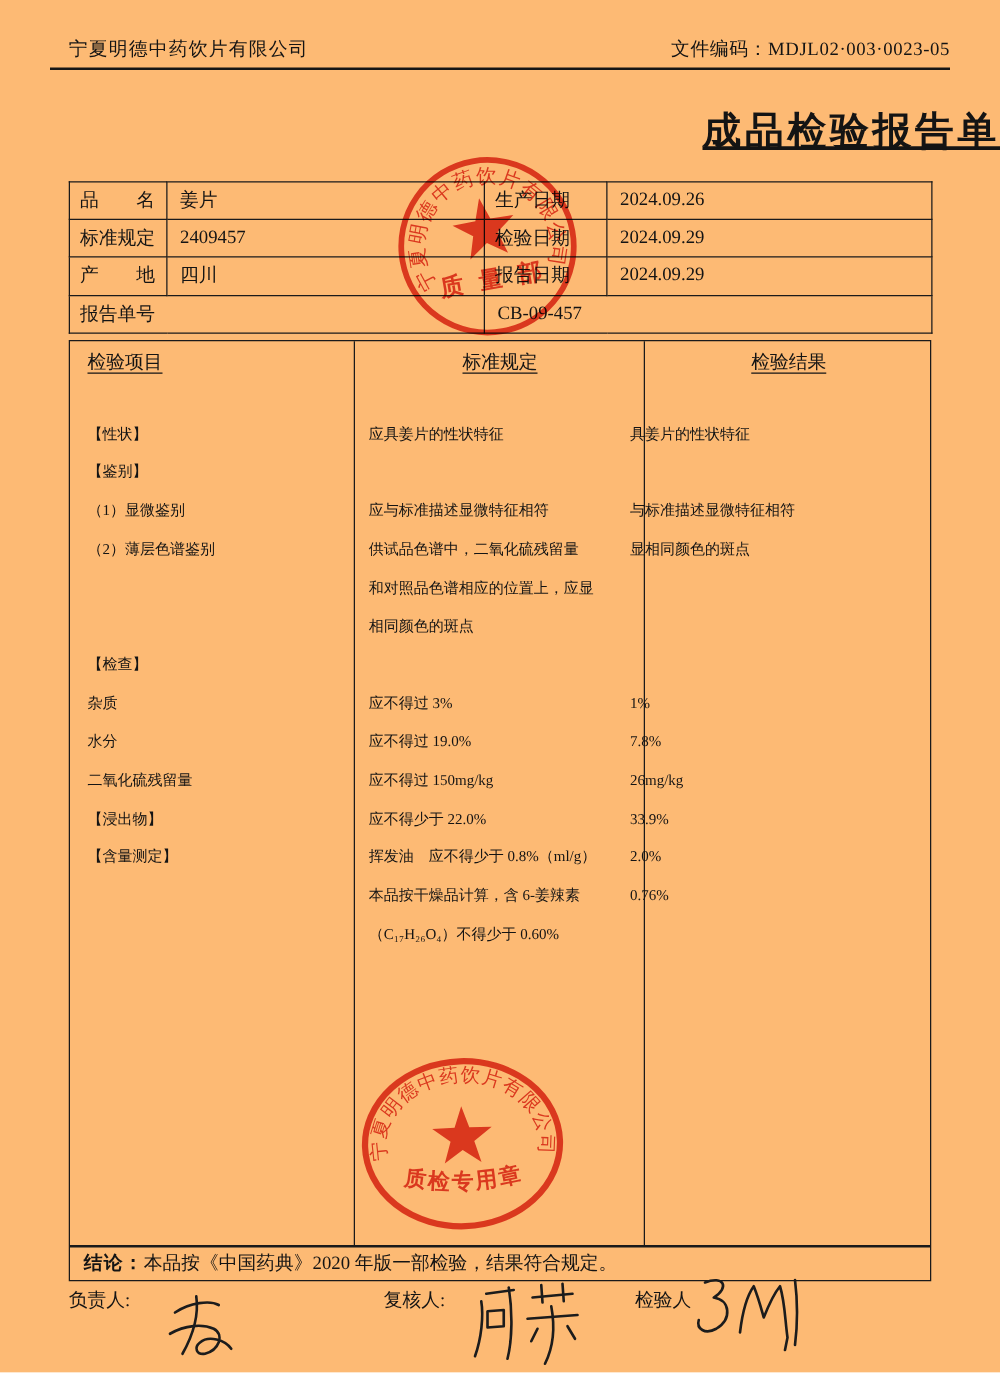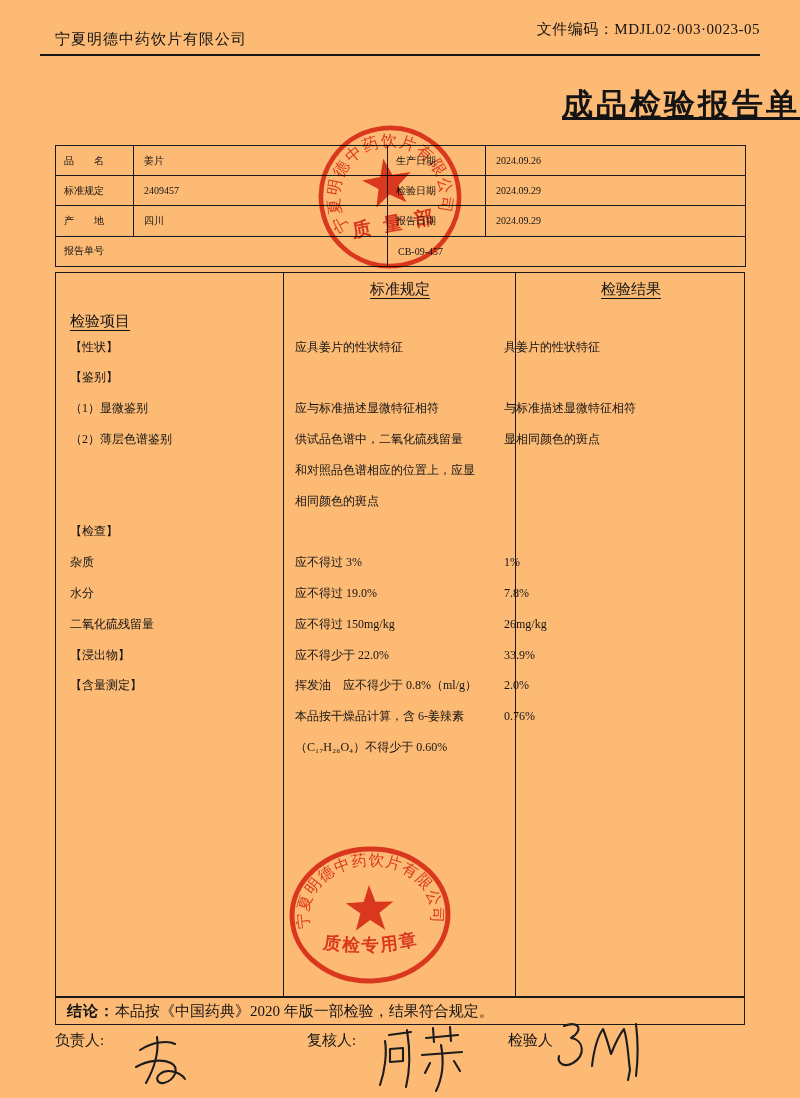--- a/index.html
+++ b/index.html
@@ -2,37 +2,37 @@
 <html><head>
 <meta charset="utf-8">
 <style>
   html,body{margin:0;padding:0;background:#fff;}
   .page{
     position:relative;width:800px;height:1098px;background:#fdba74;overflow:hidden;
     font-family:"Liberation Serif","DejaVu Serif",serif;color:#141414;
   }
   
   .co-name{position:absolute;left:55px;top:30px;font-size:15px;letter-spacing:1px;}
-  .doc-code{position:absolute;right:40px;top:20px;font-size:15px;letter-spacing:.5px;}
+  .doc-code{position:absolute;right:40px;top:30px;font-size:15px;letter-spacing:.5px;}
   .head-rule{position:absolute;left:40px;top:54px;width:720px;height:2px;background:#161616;}
   
   .title{position:absolute;left:0;top:84px;width:100%;text-align:right;
          font-size:31px;font-weight:bold;letter-spacing:3px;text-decoration:underline;}
   
   .info-tbl{position:absolute;left:55px;top:145px;border-collapse:collapse;table-layout:fixed;width:690px;}
-  .info-tbl td{border:1.6px solid #1a1a1a;height:29.2px;font-size:10px;padding:0 4px 0 8px;
+  .info-tbl td{border:1.6px solid #1a1a1a;height:29.2px;font-size:15px;padding:0 4px 0 8px;
                white-space:pre;overflow:hidden;}
   .info-tbl td.val{padding-left:10px;}
   
   .spec{position:absolute;left:55px;top:272px;width:690px;height:753px;border:1.6px solid #1a1a1a;box-sizing:border-box;}
   .vline{position:absolute;top:0;width:1.6px;height:723px;background:#1a1a1a;}
   .v1{left:226.5px;} .v2{left:458.5px;}
   .hline{position:absolute;left:0;top:723px;width:100%;height:1.6px;background:#1a1a1a;}
   .col-head{position:absolute;top:7px;font-size:15px;text-decoration:underline;text-underline-offset:4px;}
-  .ch0{left:14px;margin-top:32px;} .ch1{left:228px;width:232px;text-align:center;} .ch2{left:460px;width:230px;text-align:center;}
+  .ch0{left:14px;} .ch1{left:228px;width:232px;text-align:center;} .ch2{left:460px;width:230px;text-align:center;}
   .rows{position:absolute;left:0;top:28px;width:100%;}
   .trow{display:flex;height:30.8px;align-items:center;}
   .tcell{font-size:12px;white-space:pre;box-sizing:border-box;overflow:visible;}
   .c0{width:227px;padding-left:14px;}
   .c1{width:208px;padding-left:12px;}
   .c2{width:230px;padding-left:13px;}
   .concl{position:absolute;left:0;top:724.6px;width:100%;height:28px;line-height:27px;
          font-size:15px;padding-left:11px;box-sizing:border-box;white-space:pre;}
   .concl b{letter-spacing:1px;}
   

